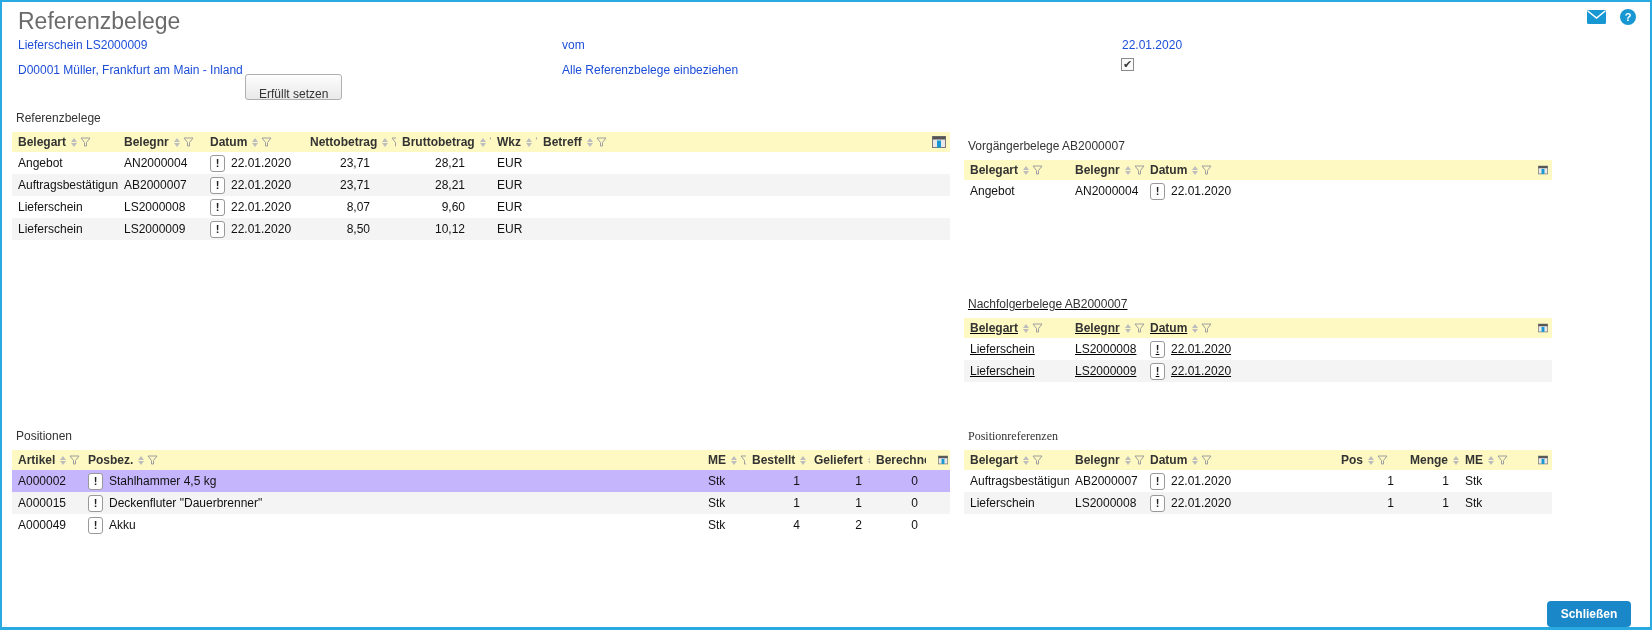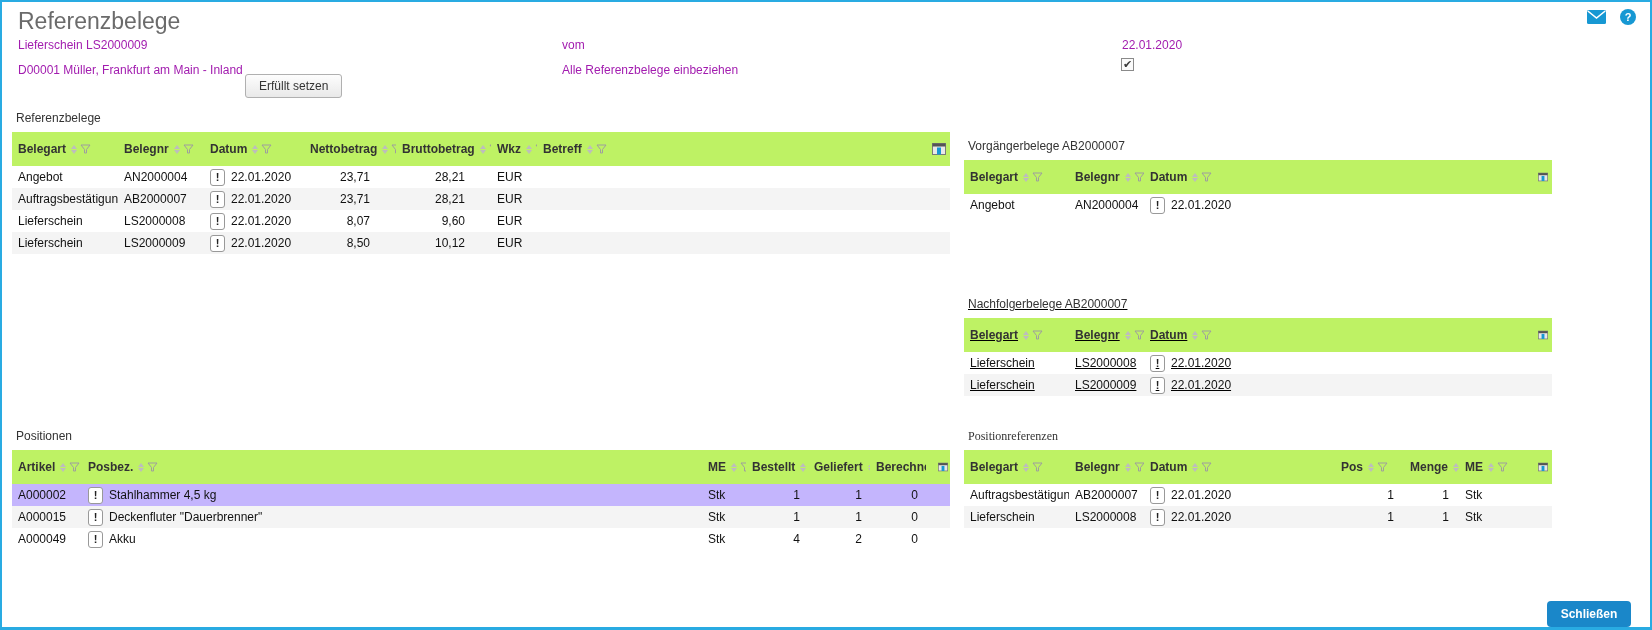--- a/index.html
+++ b/index.html
@@ -7,34 +7,34 @@
   body { font-family:"Liberation Sans", sans-serif; }
   .page {
     position:relative; width:1652px; height:630px;
     background:#fff; border:2px solid #29abe2; border-bottom-width:3px;
     overflow:hidden;
   }
   .page-title { position:absolute; left:16px; top:6px; font-size:23px; color:#6b6b6b; font-weight:400; }
   .top-icons { position:absolute; right:14px; top:7px; display:flex; gap:14px; align-items:center; }
   .help-badge { width:16px; height:16px; border-radius:50%; background:#1798d3; color:#fff; font-size:11px; font-weight:bold; display:flex; align-items:center; justify-content:center; }
 
-  .lbl { position:absolute; font-size:12px; color:#a21caf; }
+  .lbl { position:absolute; font-size:12px; color:#1d4ed8; }
   .btn-secondary {
-    position:absolute; left:243px; top:72px; height:24px; padding:4px 13px;
+    position:absolute; left:243px; top:72px; height:24px; padding:12px 13px;
     font-size:12px; color:#333; font-family:"Liberation Sans", sans-serif;
     background:linear-gradient(#fdfdfd,#e9e9e9); border:1px solid #b0b0b0; border-radius:3px;
     cursor:pointer;
   }
   .checkbox { position:absolute; left:1119px; top:56px; width:13px; height:13px;
     border:1px solid #8a8a8a; background:#fbfbfb; font-size:11px; line-height:11px;
     color:#3a3a3a; text-align:center; }
 
   .tbl { position:absolute; font-size:12px; }
   .tbl-title { font-size:12px; color:#333; height:22px; line-height:16px; }
-  .thead { background:#bef264; height:34px; align-items:center; font-weight:bold; color:#333; }
+  .thead { background:#fef9c3; height:20px; align-items:center; font-weight:bold; color:#333; }
   .tr { height:22px; align-items:center; color:#111; }
   .tr.alt { background:#f4f4f4; }
   .tr.selected { background:#c4b5fd; }
   .grid { display:grid; }
   .grid-ref    { grid-template-columns:106px 86px 100px 92px 95px 46px 120px 1fr 24px; }
   .grid-side   { grid-template-columns:105px 75px 110px 1fr 20px; }
   .grid-pos    { grid-template-columns:70px 620px 44px 62px 62px 56px 1fr 20px; }
   .grid-posref { grid-template-columns:105px 75px 175px 85px 55px 50px 1fr 20px; }
   .th, .td { padding-left:6px; white-space:nowrap; overflow:hidden; display:flex; align-items:center; }
   .th { cursor:pointer; }

